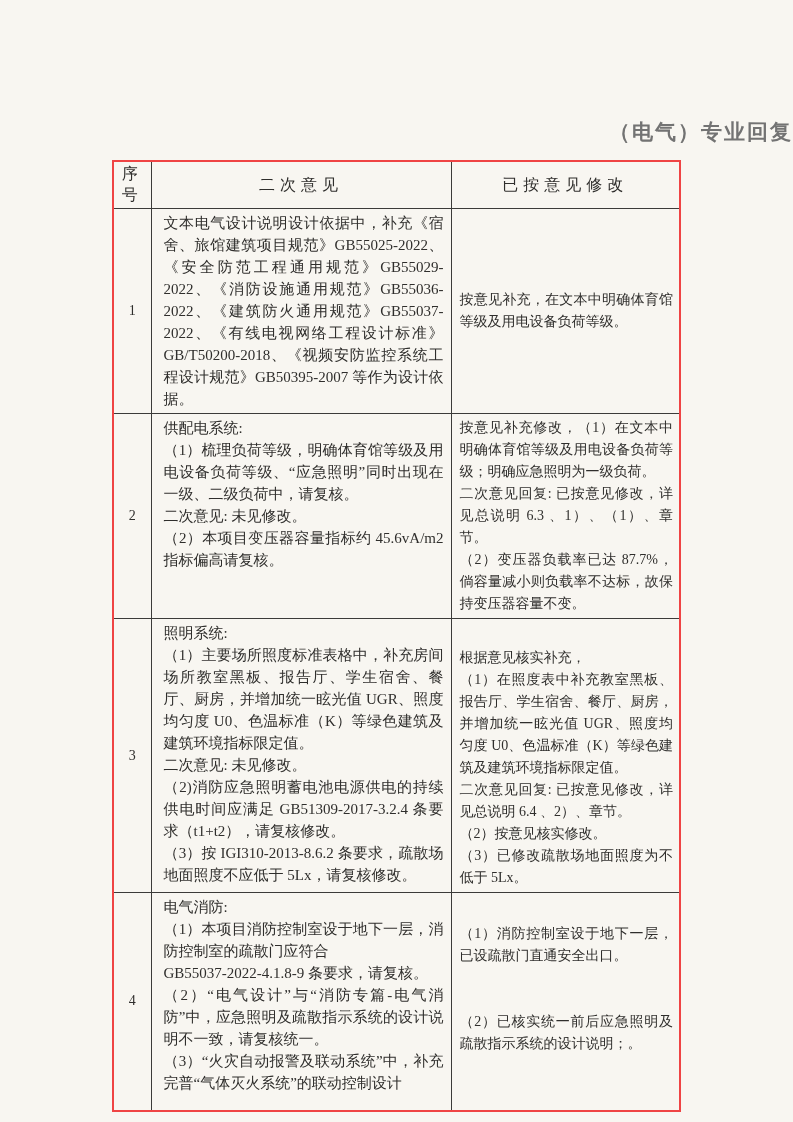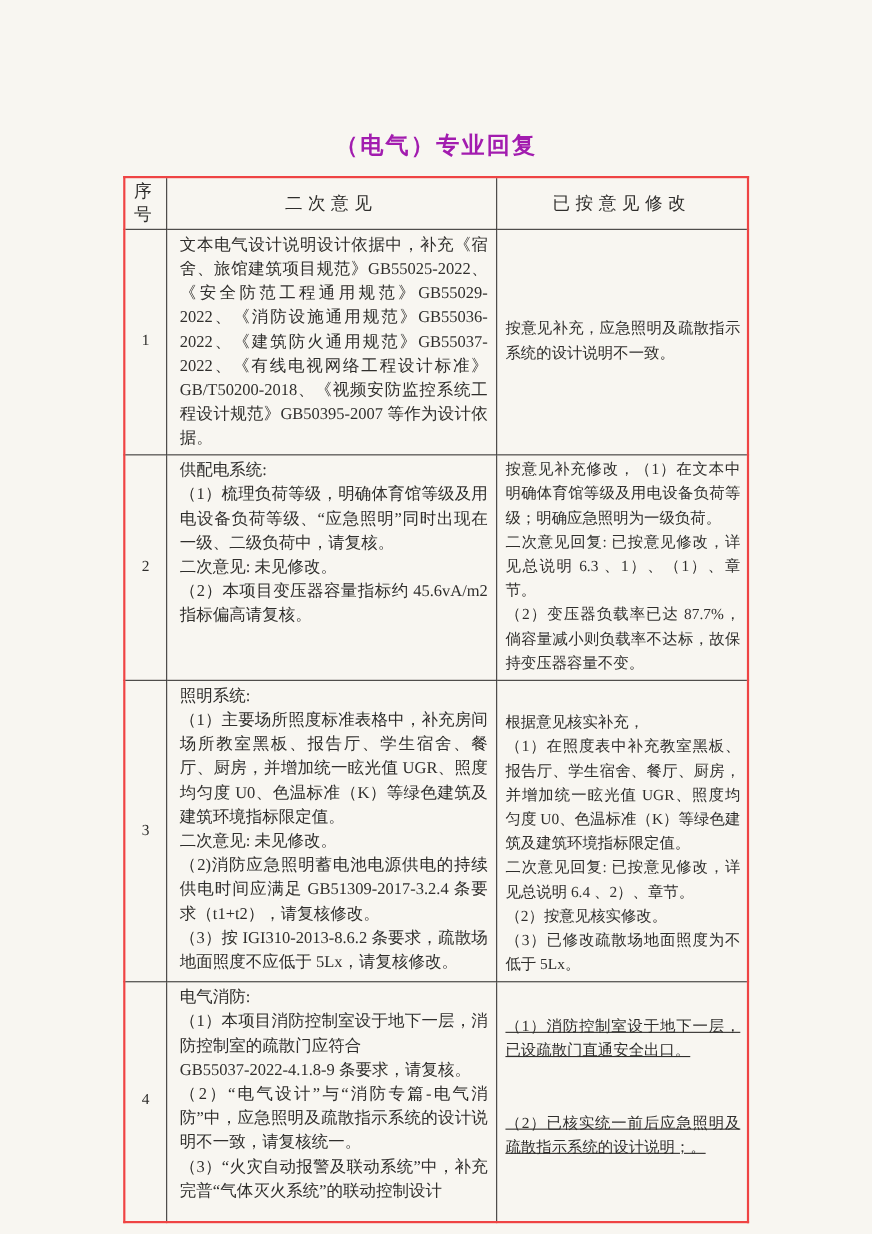--- a/index.html
+++ b/index.html
@@ -14,25 +14,25 @@
     height: 1122px;
     margin: 0 auto;
     background: #f8f6f1;
     color: #2f2e2c;
     overflow: hidden;
     box-sizing: border-box;
     padding-top: 118px;
   }
   .doc-title {
     margin: 0 0 14px 0;
-    text-align: center;
+    text-align: right;
     font-size: 21px;
     font-weight: bold;
     letter-spacing: 2px;
-    color: #a21caf;
+    color: #737373;
   }
   table.review-table {
     width: 567px;
     margin: 0 auto;
     border-collapse: collapse;
     table-layout: fixed;
     border: 2px solid #ef4444;
   }
   .review-table th, .review-table td {
     border: 1px solid #3c3b39;
@@ -72,21 +72,21 @@
     white-space: pre-wrap;
     text-align: justify;
   }
   tbody tr.row-1 { height: 178px; }
   tbody tr.row-2 { height: 190px; }
   tbody tr.row-3 { height: 274px; }
   tbody tr.row-4 { height: 218px; }
 
   tbody tr.row-1 td.cell-reply { vertical-align: middle; }
   tbody tr.row-3 td.cell-reply { padding-top: 28px; }
-  tbody tr.row-4 td.cell-reply { padding-top: 30px; text-decoration: underline; }
+  tbody tr.row-4 td.cell-reply { padding-top: 30px; }
 </style>
 </head>
 <body>
 
 <div class="sheet">
 
   <h1 class="doc-title">（电气）专业回复</h1>
 
   <table class="review-table">
     <colgroup>
@@ -98,21 +98,21 @@
       <tr>
         <th>序号</th>
         <th>二次意见</th>
         <th>已按意见修改</th>
       </tr>
     </thead>
     <tbody>
       <tr class="row-1">
         <td class="cell-no">1</td>
         <td class="cell-opinion">文本电气设计说明设计依据中，补充《宿舍、旅馆建筑项目规范》GB55025-2022、《安全防范工程通用规范》GB55029-2022、《消防设施通用规范》GB55036-2022、《建筑防火通用规范》GB55037-2022、《有线电视网络工程设计标准》GB/T50200-2018、《视频安防监控系统工程设计规范》GB50395-2007 等作为设计依据。</td>
-        <td class="cell-reply">按意见补充，应急照明及疏散指示系统的设计说明不一致。</td>
+        <td class="cell-reply">按意见补充，在文本中明确体育馆等级及用电设备负荷等级。</td>
       </tr>
       <tr class="row-2">
         <td class="cell-no">2</td>
         <td class="cell-opinion">供配电系统:
 （1）梳理负荷等级，明确体育馆等级及用电设备负荷等级、“应急照明”同时出现在一级、二级负荷中，请复核。
 二次意见: 未见修改。
 （2）本项目变压器容量指标约 45.6vA/m2 指标偏高请复核。</td>
         <td class="cell-reply">按意见补充修改，（1）在文本中明确体育馆等级及用电设备负荷等级；明确应急照明为一级负荷。
 二次意见回复: 已按意见修改，详见总说明 6.3 、1）、（1）、章节。
 （2）变压器负载率已达 87.7%，倘容量减小则负载率不达标，故保持变压器容量不变。</td>

